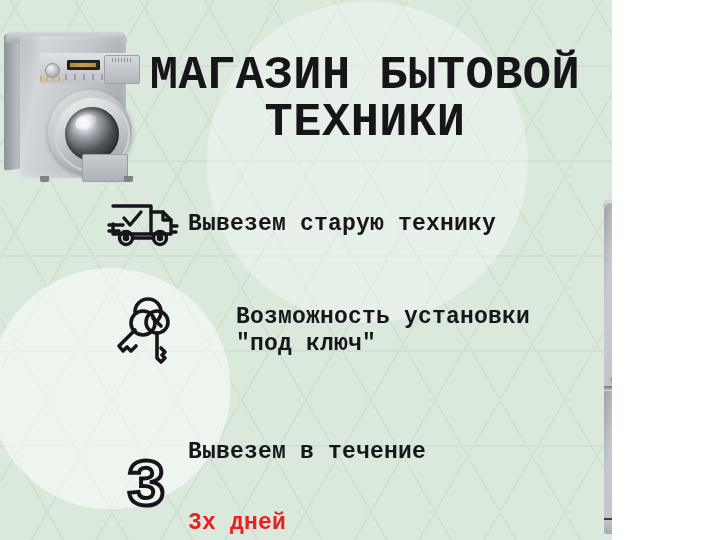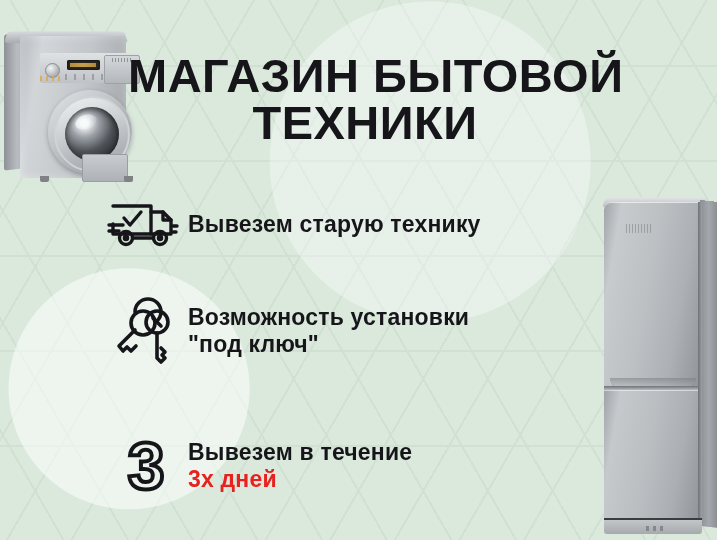--- a/index.html
+++ b/index.html
@@ -2,25 +2,25 @@
 <html><head>
 <meta charset="utf-8">
 <style>
   html, body {
     margin: 0;
     padding: 0;
     background: #ffffff;
   }
   #poster {
     position: relative;
-    width: 717px;
+    width: 612px;
     height: 540px;
     overflow: hidden;
     background: #86efac;
-    font-family: Liberation Sans, sans-serif;
+    font-family: Liberation Mono, monospace;
   }
 
   
   .hex-bg {
     position: absolute;
     inset: 0;
     background-color: #e9e9e5;
     background-image:
       repeating-linear-gradient(60deg, transparent 0 54px, #dededa 54px 56px),
       repeating-linear-gradient(-60deg, transparent 0 54px, #dededa 54px 56px),
@@ -70,24 +70,24 @@
     justify-content: center;
   }
   .feature-text {
     font-size: 23px;
     font-weight: 800;
     line-height: 27px;
     color: #16161a;
     letter-spacing: .2px;
     white-space: pre-line;
   }
-  .feature-text .hl { color: #e8201e; display: block; }
+  .feature-text .hl { color: #e8201e; display: block; margin-top: 44px; }
 
   #feat-1 { top: 198px; justify-content: flex-end; }
-  #feat-2 { top: 296px; }
+  #feat-2 { top: 296px; gap: 48px; }
   #feat-3 { top: 412px; }
 
   .num-three {
     font-size: 66px;
     font-weight: 800;
     line-height: 66px;
     color: transparent;
     -webkit-text-stroke: 4px #16161a;
     paint-order: stroke fill;
   }

